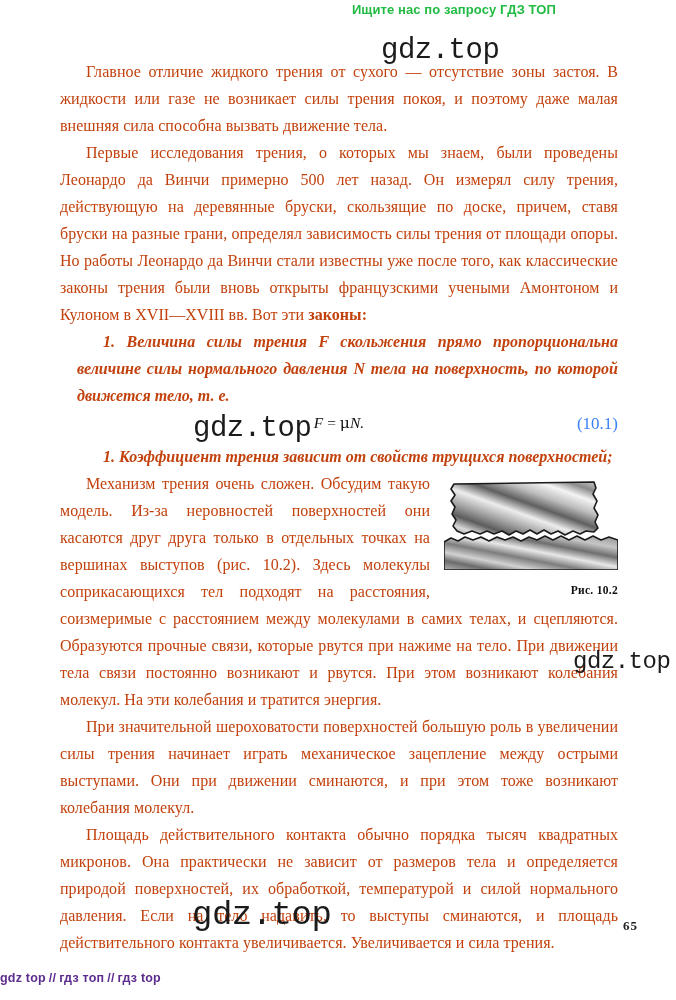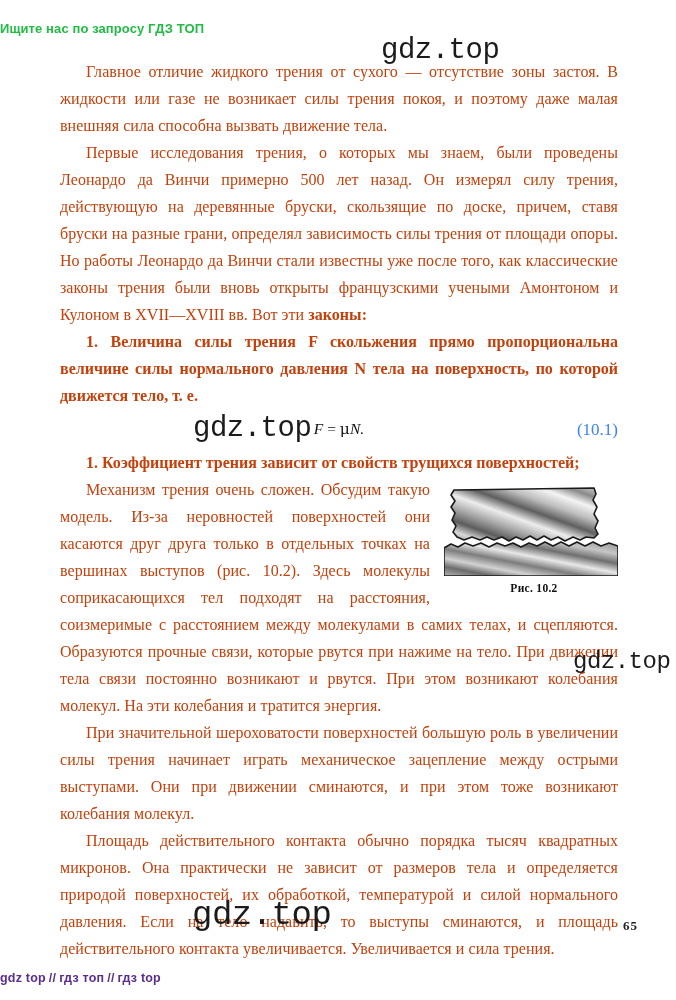--- a/index.html
+++ b/index.html
@@ -14,24 +14,24 @@
     position: relative;
     width: 676px;
     height: 1000px;
     overflow: hidden;
     background: #ffffff;
   }
 
   
   .promo {
     position: absolute;
-    top: 21px;
+    top: 2px;
     left: 0;
     width: 556px;
-    text-align: left;
+    text-align: right;
     font-family: "Liberation Sans", "DejaVu Sans", sans-serif;
     font-size: 13px;
     font-weight: 600;
     letter-spacing: .1px;
     color: #22bb44;
   }
 
   
   .wm {
     position: absolute;
@@ -58,31 +58,32 @@
     margin: 0;
     font-size: 16px;
     line-height: 27px;
     text-align: justify;
     text-justify: inter-word;
     color: #c2410c;
     letter-spacing: .05px;
   }
   p.ind { text-indent: 26px; }
   p.law {
+    font-style: italic;
     font-weight: bold;
     text-indent: 26px;
     letter-spacing: 0;
+    margin-left: 17px;
   }
   .b { font-weight: bold; }
 
   
   .eq-row {
     position: relative;
     height: 34px;
-    margin-top: 6px;
   }
   .eq {
     position: absolute;
     left: 0;
     right: 0;
     top: 5px;
     text-align: center;
     font-size: 15.5px;
     color: #111;
   }
@@ -102,22 +103,22 @@
     width: 174px;
     margin: 4px 0 0 14px;
     shape-outside: inset(0);
   }
   .fig-art {
     position: relative;
     width: 174px;
     height: 96px;
   }
   .fig-cap {
-    margin-top: 6px;
-    text-align: center;
+    margin-top: 14px;
+    text-align: right;
     padding-left: 6px;
     font-size: 11.5px;
     font-weight: bold;
     font-family: "Liberation Serif", serif;
     color: #111;
     letter-spacing: .3px;
   }
 
   
   .pagenum {

